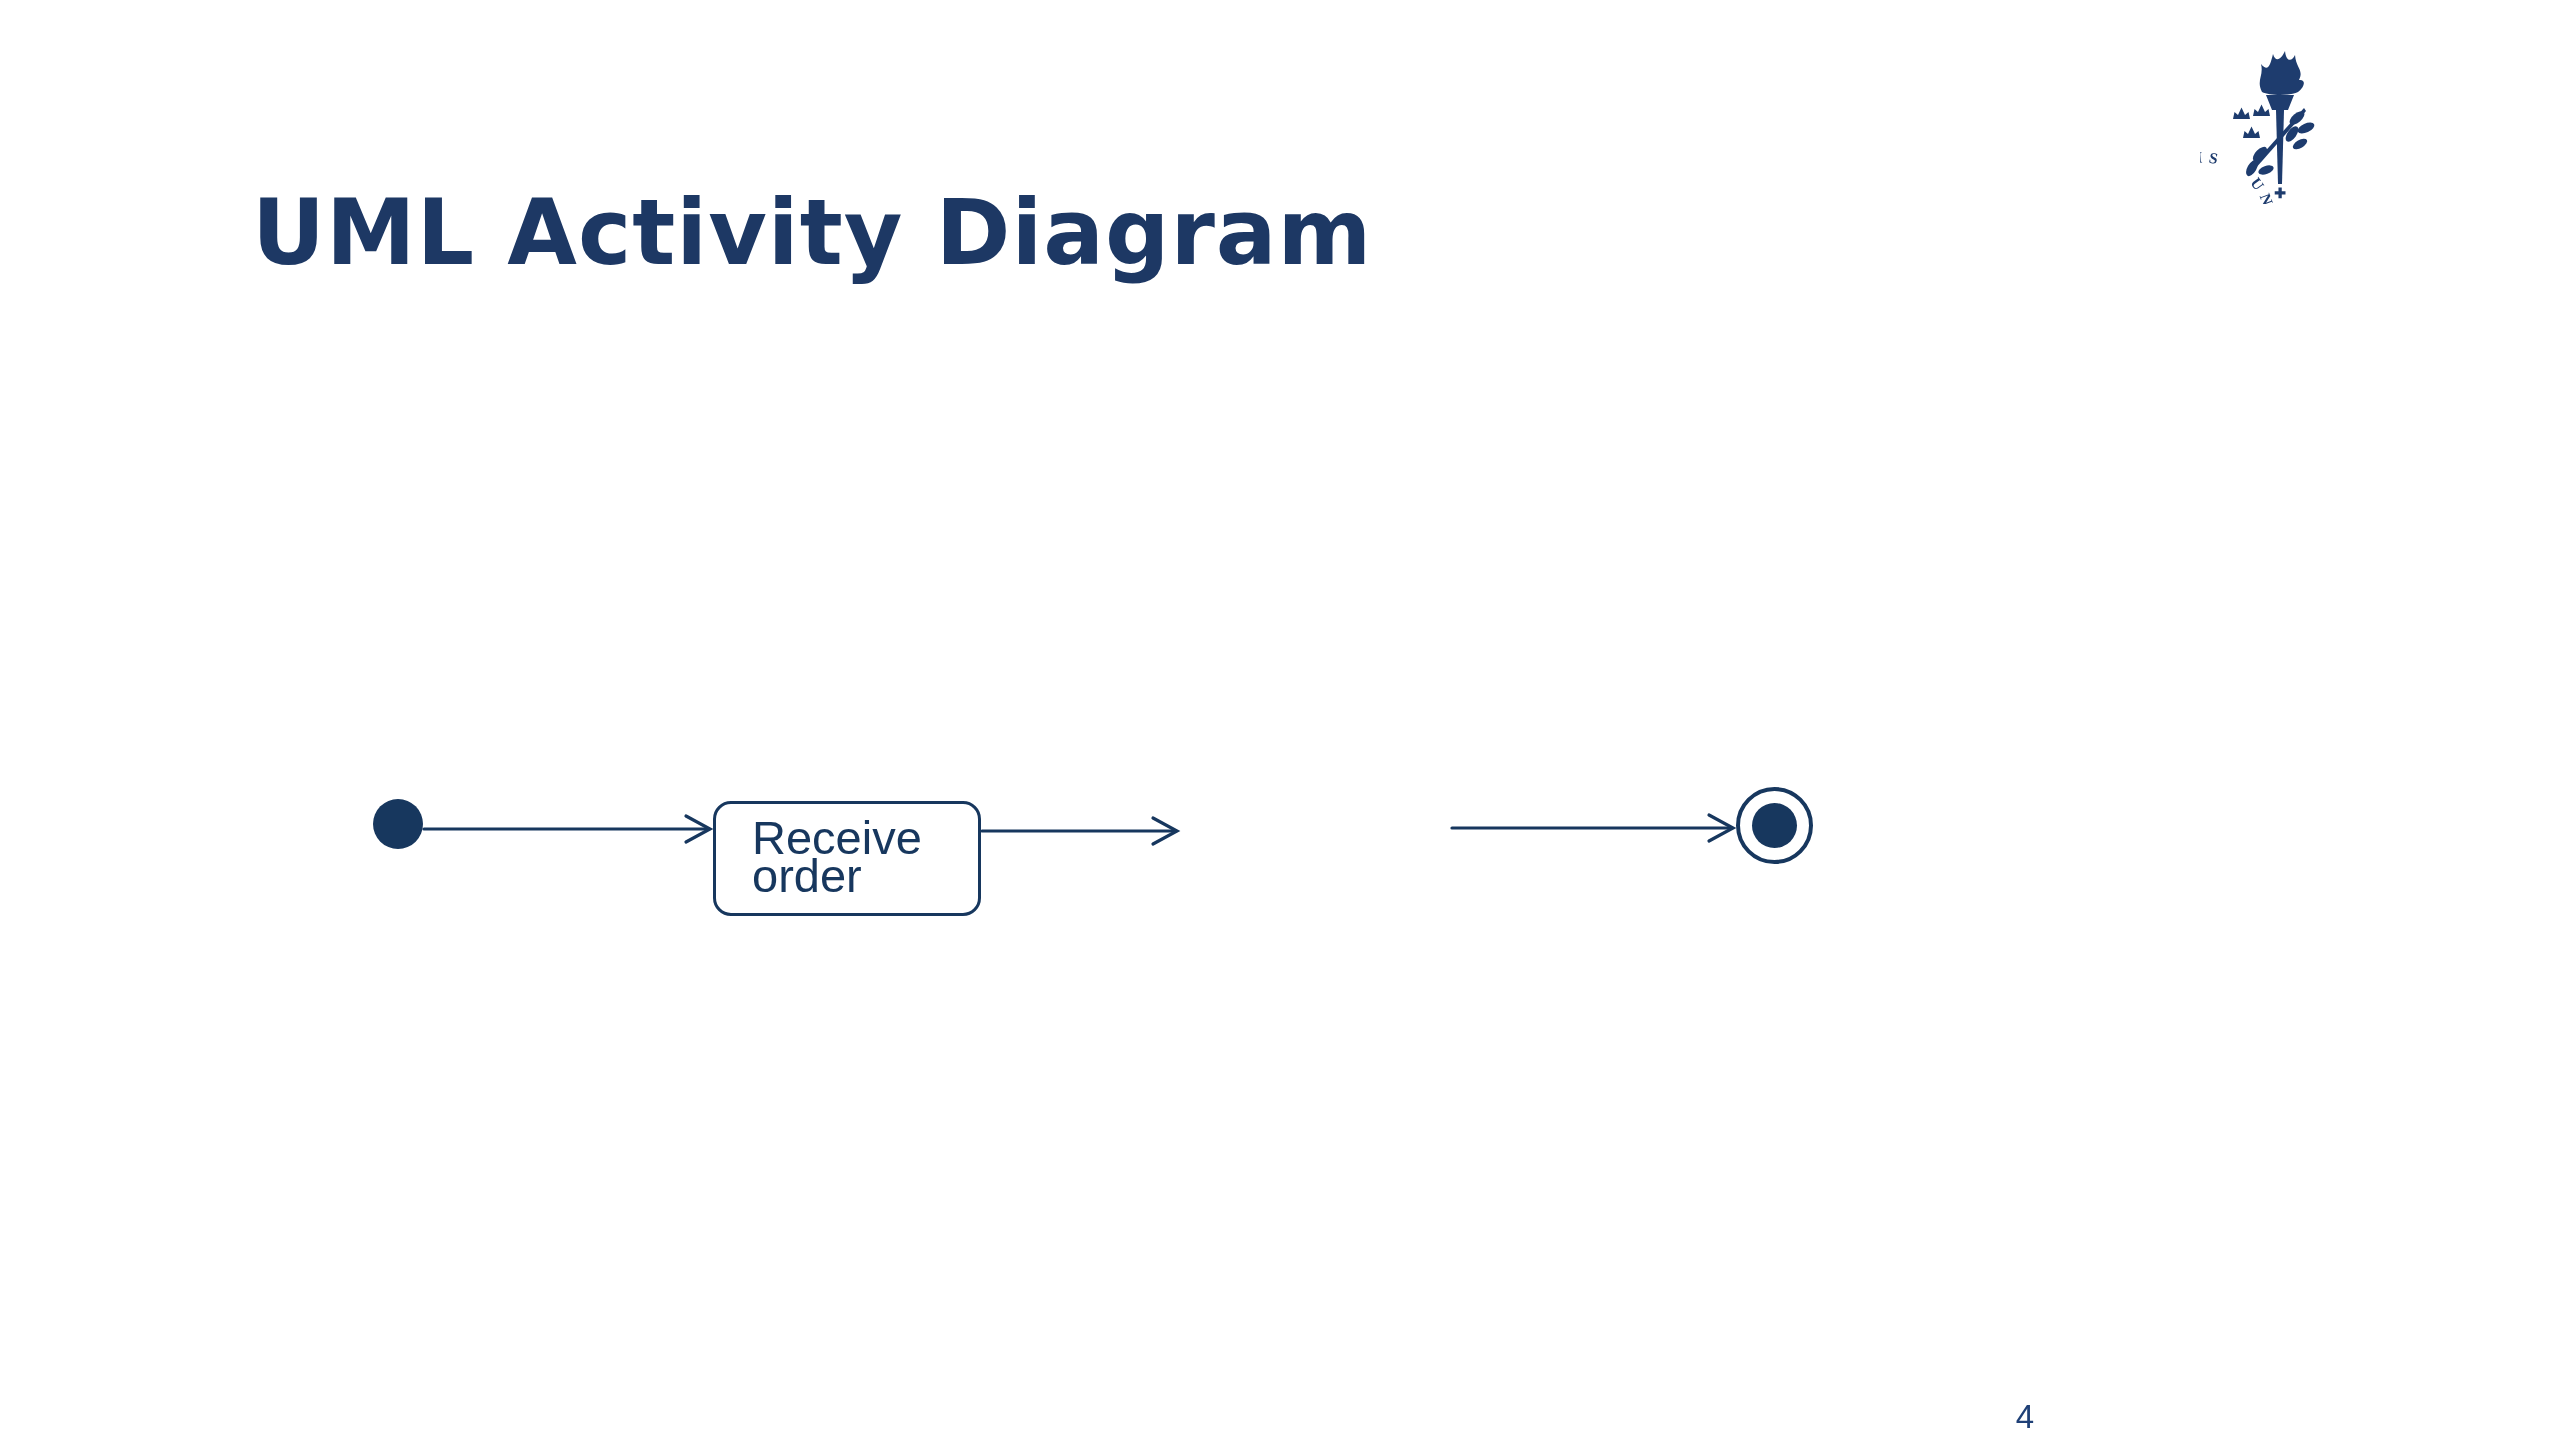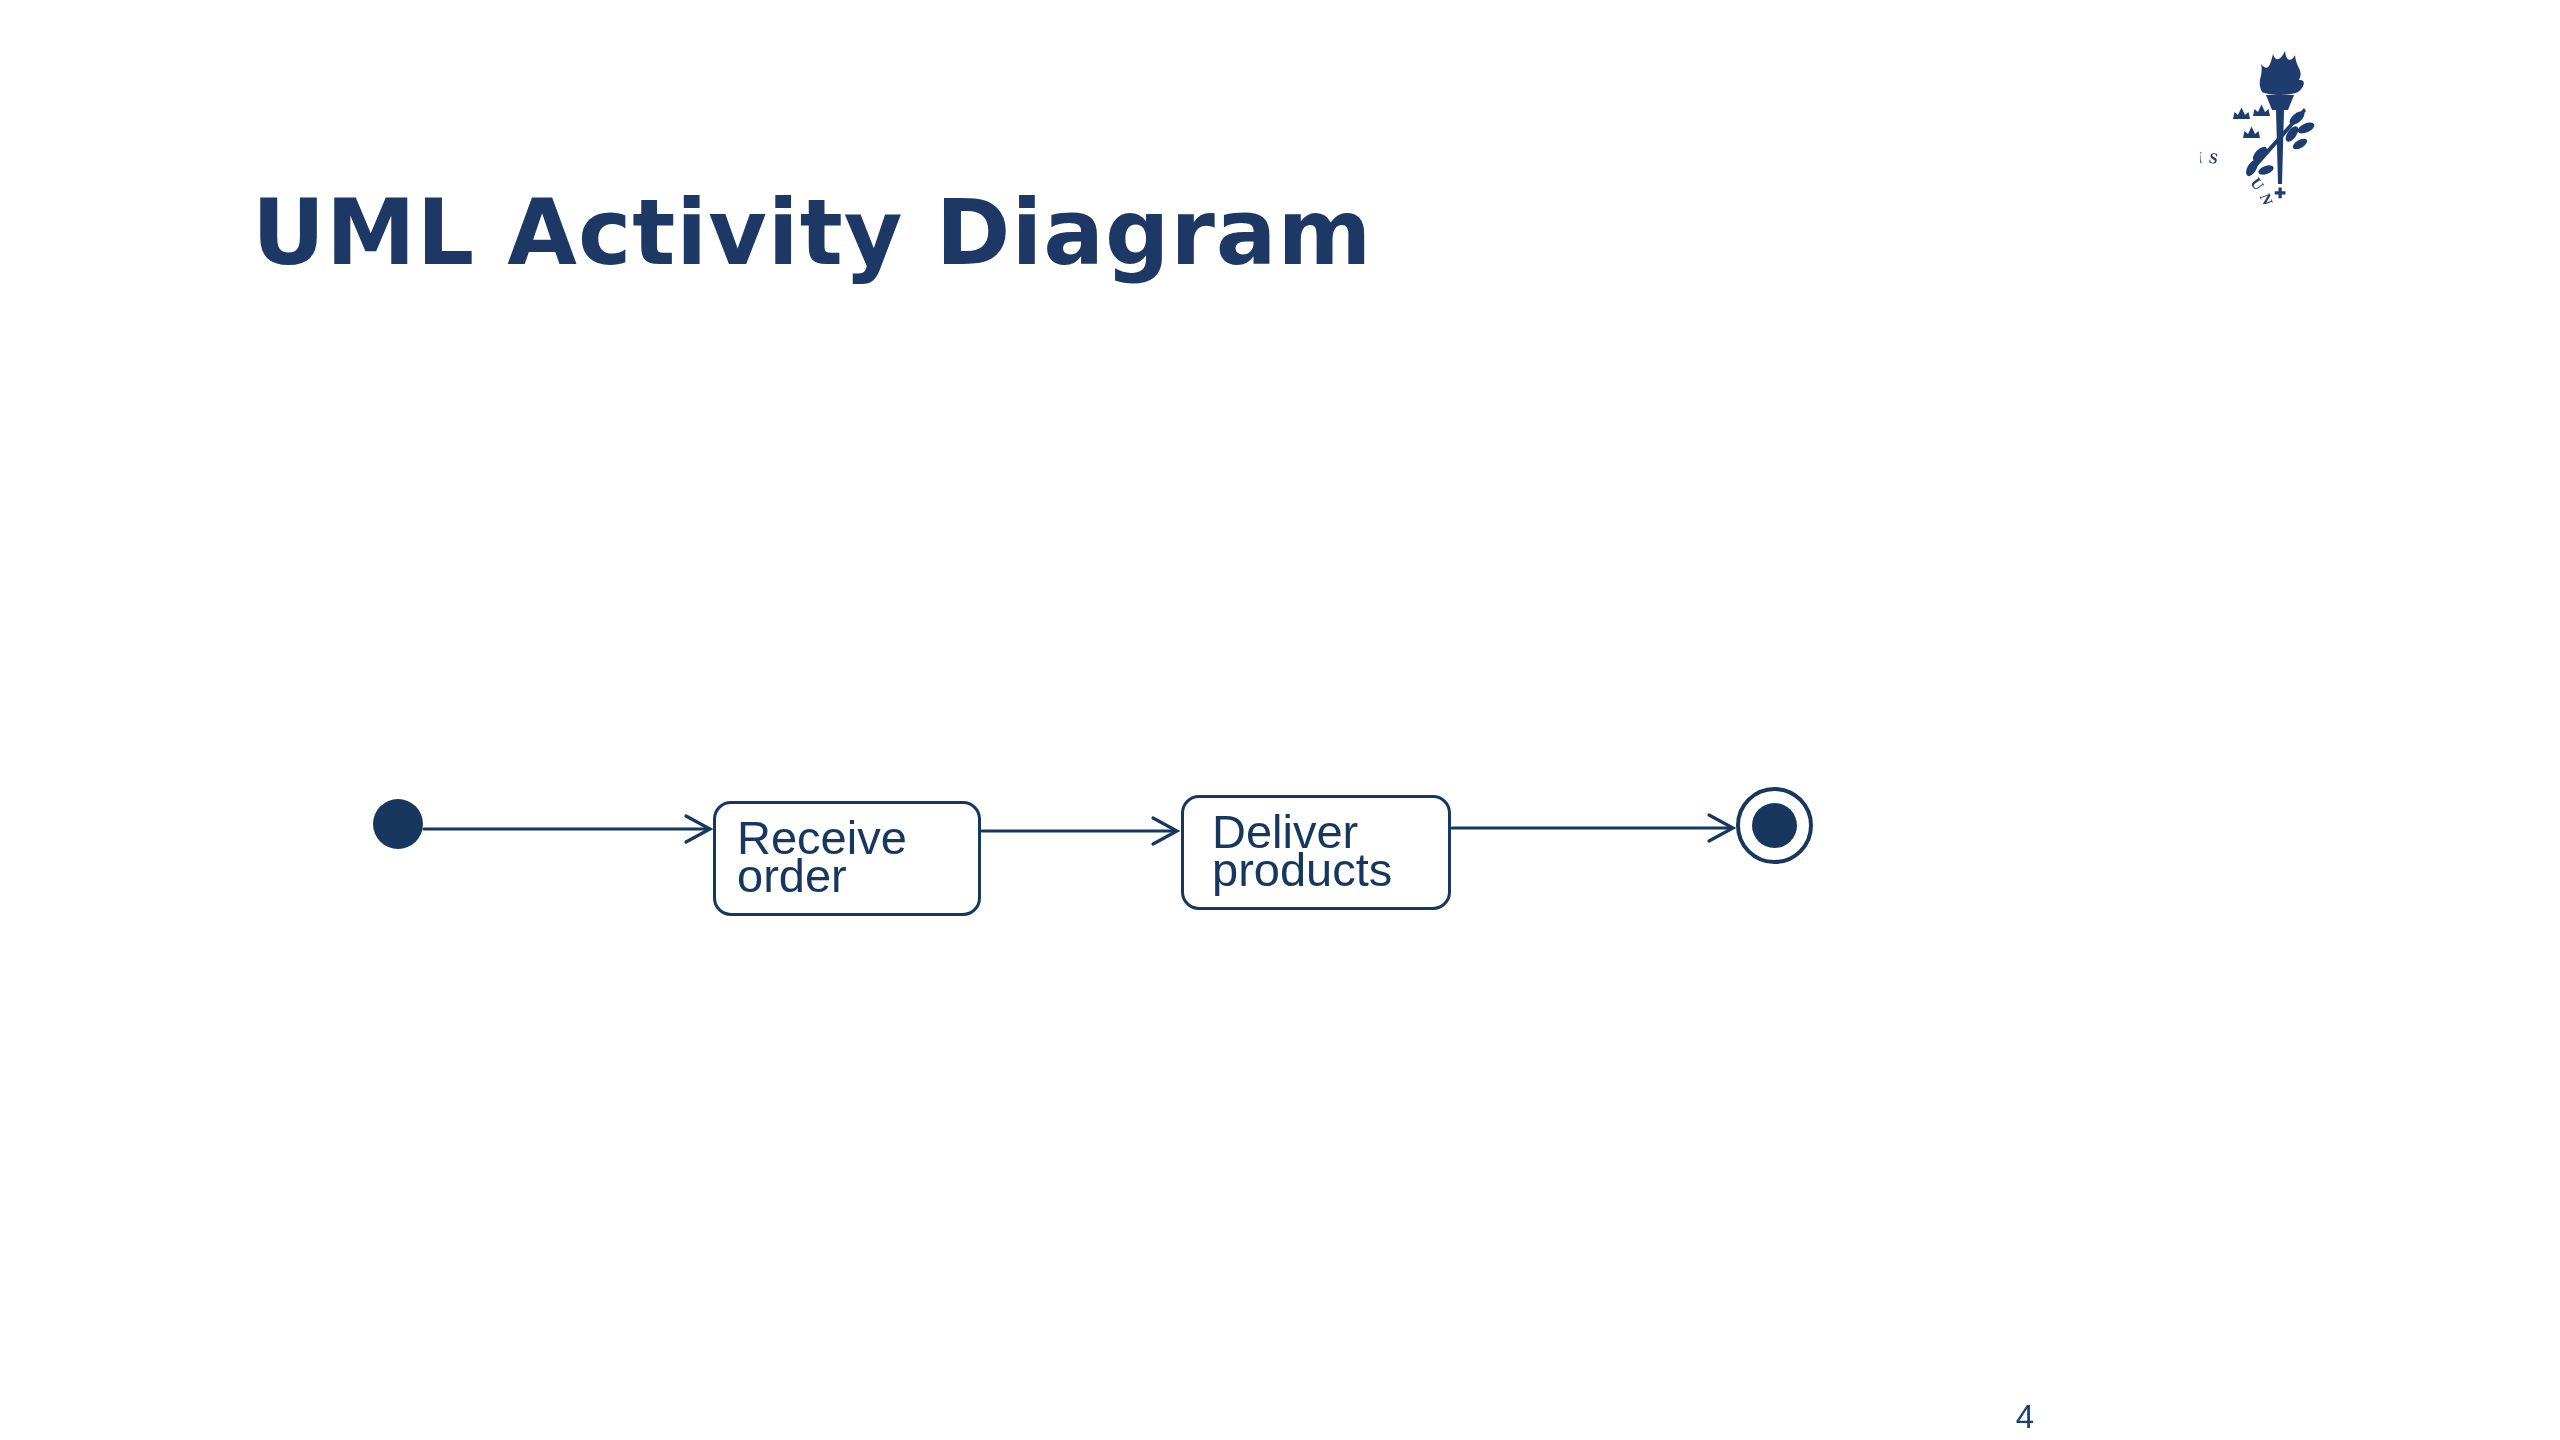--- a/index.html
+++ b/index.html
@@ -38,21 +38,21 @@
   }
 
   .action-box {
     position:absolute; background:#ffffff;
     border:3.5px solid #17375e; border-radius:18px;
     color:#17375e; font-size:47px; line-height:38px;
     font-family:"Liberation Sans", sans-serif;
     display:flex; flex-direction:column; justify-content:center;
   }
   .action-box .line { display:block; }
-  #action-1 { left:713px; top:801px; width:268px; height:115px; padding:6px 10px 10px 21px; }
+  #action-1 { left:713px; top:801px; width:268px; height:115px; padding:6px 10px 10px 36px; }
   #action-2 { left:1181px; top:795px; width:270px; height:115px; padding:6px 10px 10px 28px; }
 
   .final-node {
     position:absolute; left:1736px; top:787px;
     width:77px; height:77px; border-radius:50%;
     border:4px solid #17375e; background:#ffffff;
     display:flex; align-items:center; justify-content:center;
   }
   .final-node .inner {
     width:45px; height:45px; border-radius:50%; background:#17375e;
@@ -140,24 +140,20 @@
       </g>
     </svg>
 
     <div class="initial-node"></div>
 
     <div class="action-box" id="action-1">
       <span class="line">Receive</span>
       <span class="line">order</span>
     </div>
 
-    <div class="action-box" id="action-2">
-      <span class="line">Deliver</span>
-      <span class="line">products</span>
-    </div>
 
     <div class="final-node">
       <div class="inner"></div>
     </div>
   </div>
 
   <div class="page-number">4</div>
 
 </div>
 

